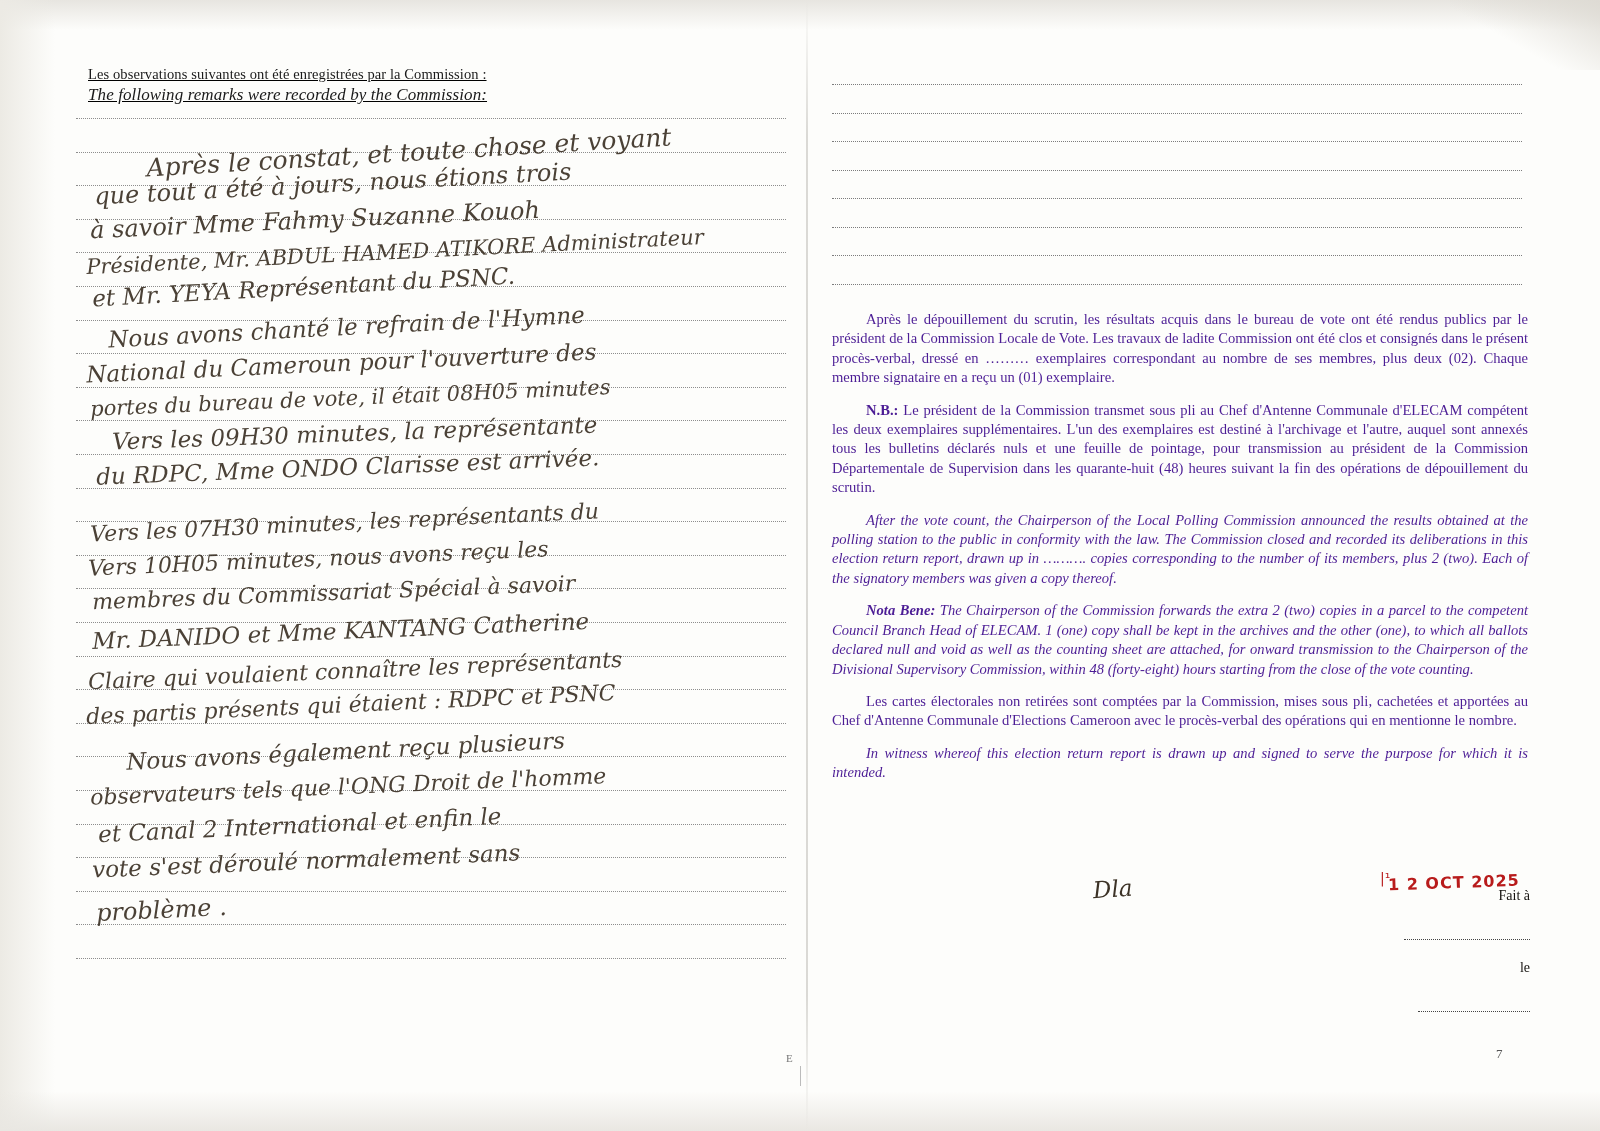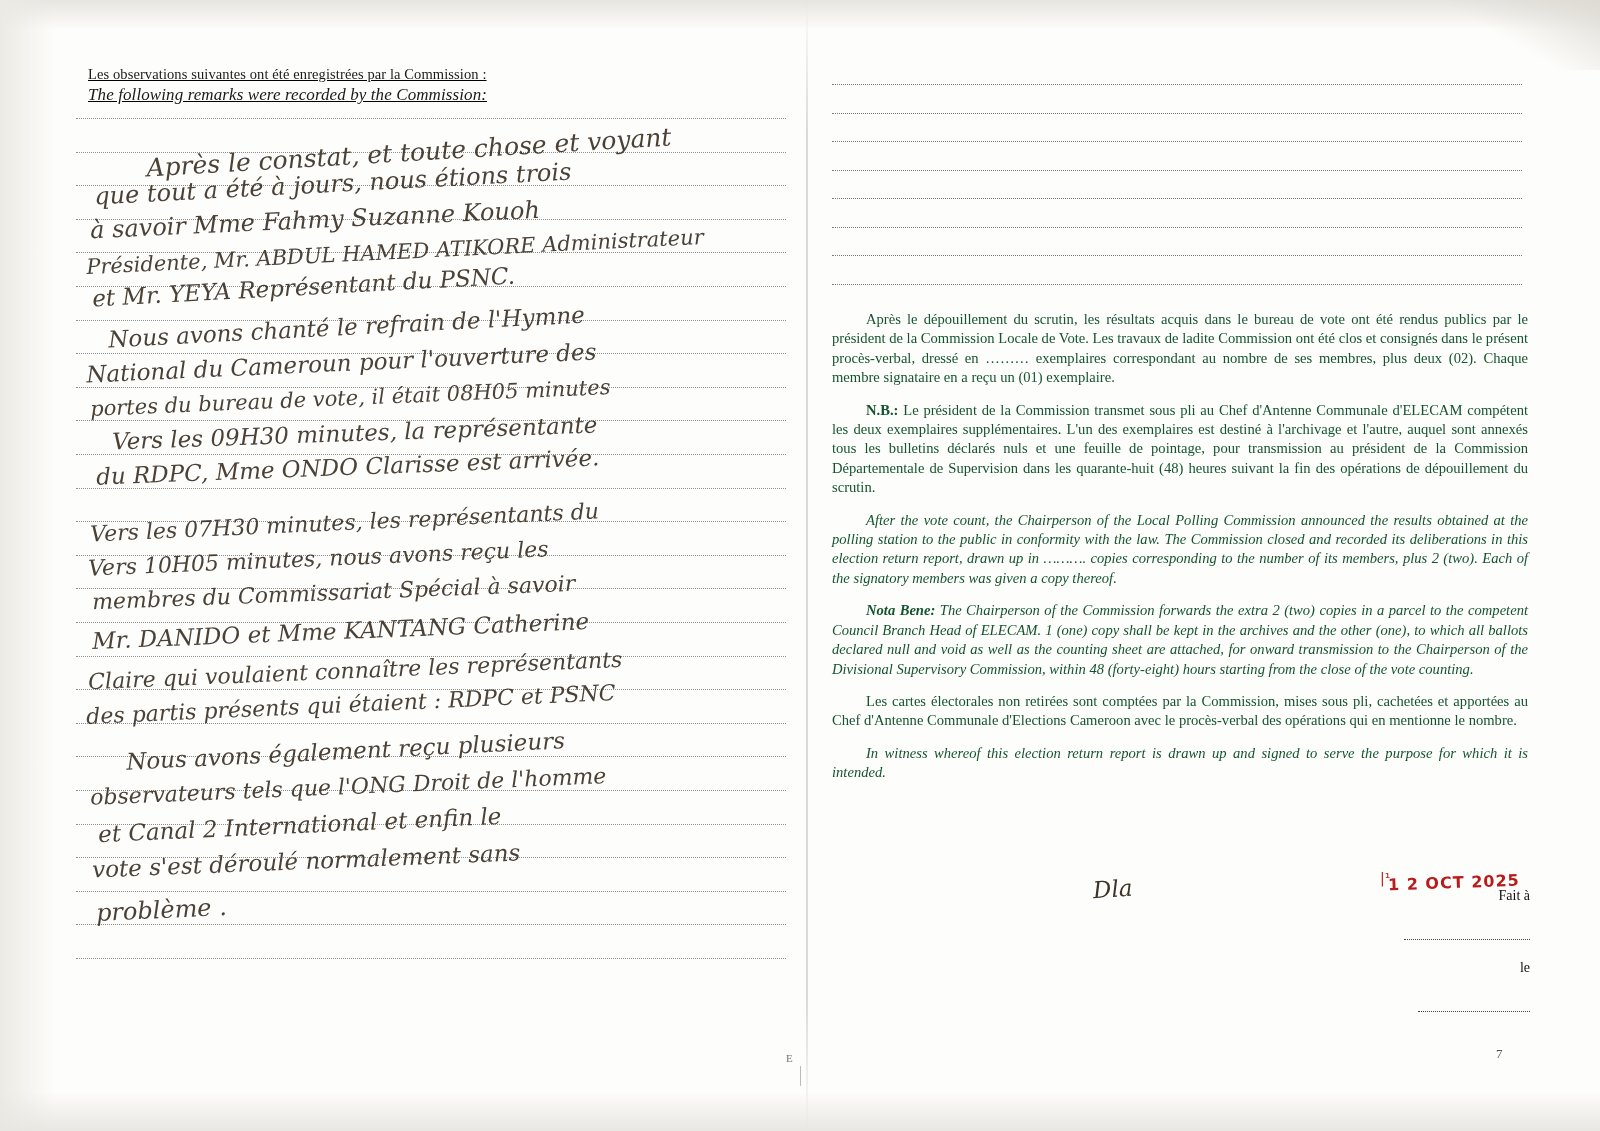--- a/index.html
+++ b/index.html
@@ -116,21 +116,21 @@
     position: absolute;
     left: 0;
     width: 690px;
     height: 0;
     border-top: 1px dotted #7c7c7c;
   }
   .body-block {
     font-family: "Liberation Serif", serif;
     font-size: 14.6px;
     line-height: 1.33;
-    color: #14532d;
+    color: #4c1d95;
     text-align: justify;
     margin-bottom: 13px;
   }
   .body-block.ital {
     font-style: italic;
   }
   .indent { text-indent: 34px; }
   .right-content {
     position: absolute;
     left: 832px;

